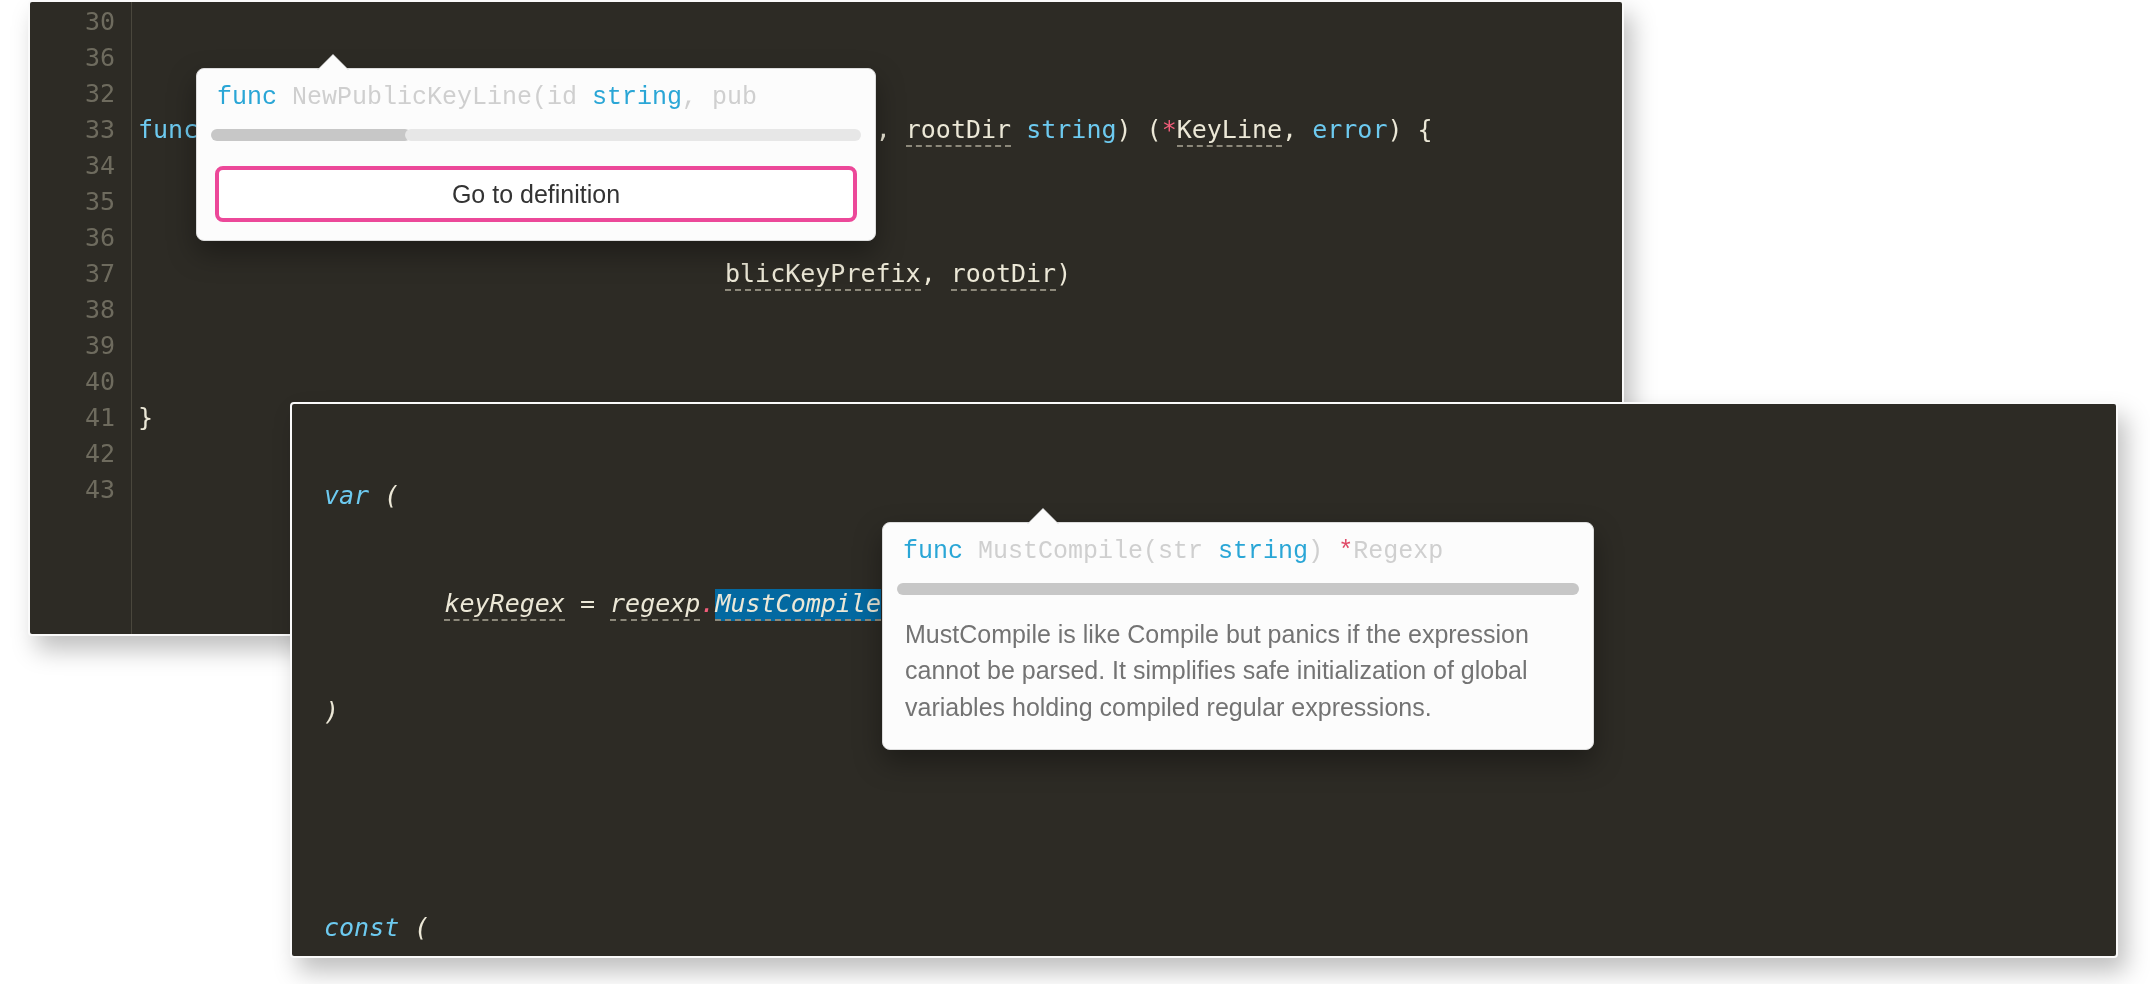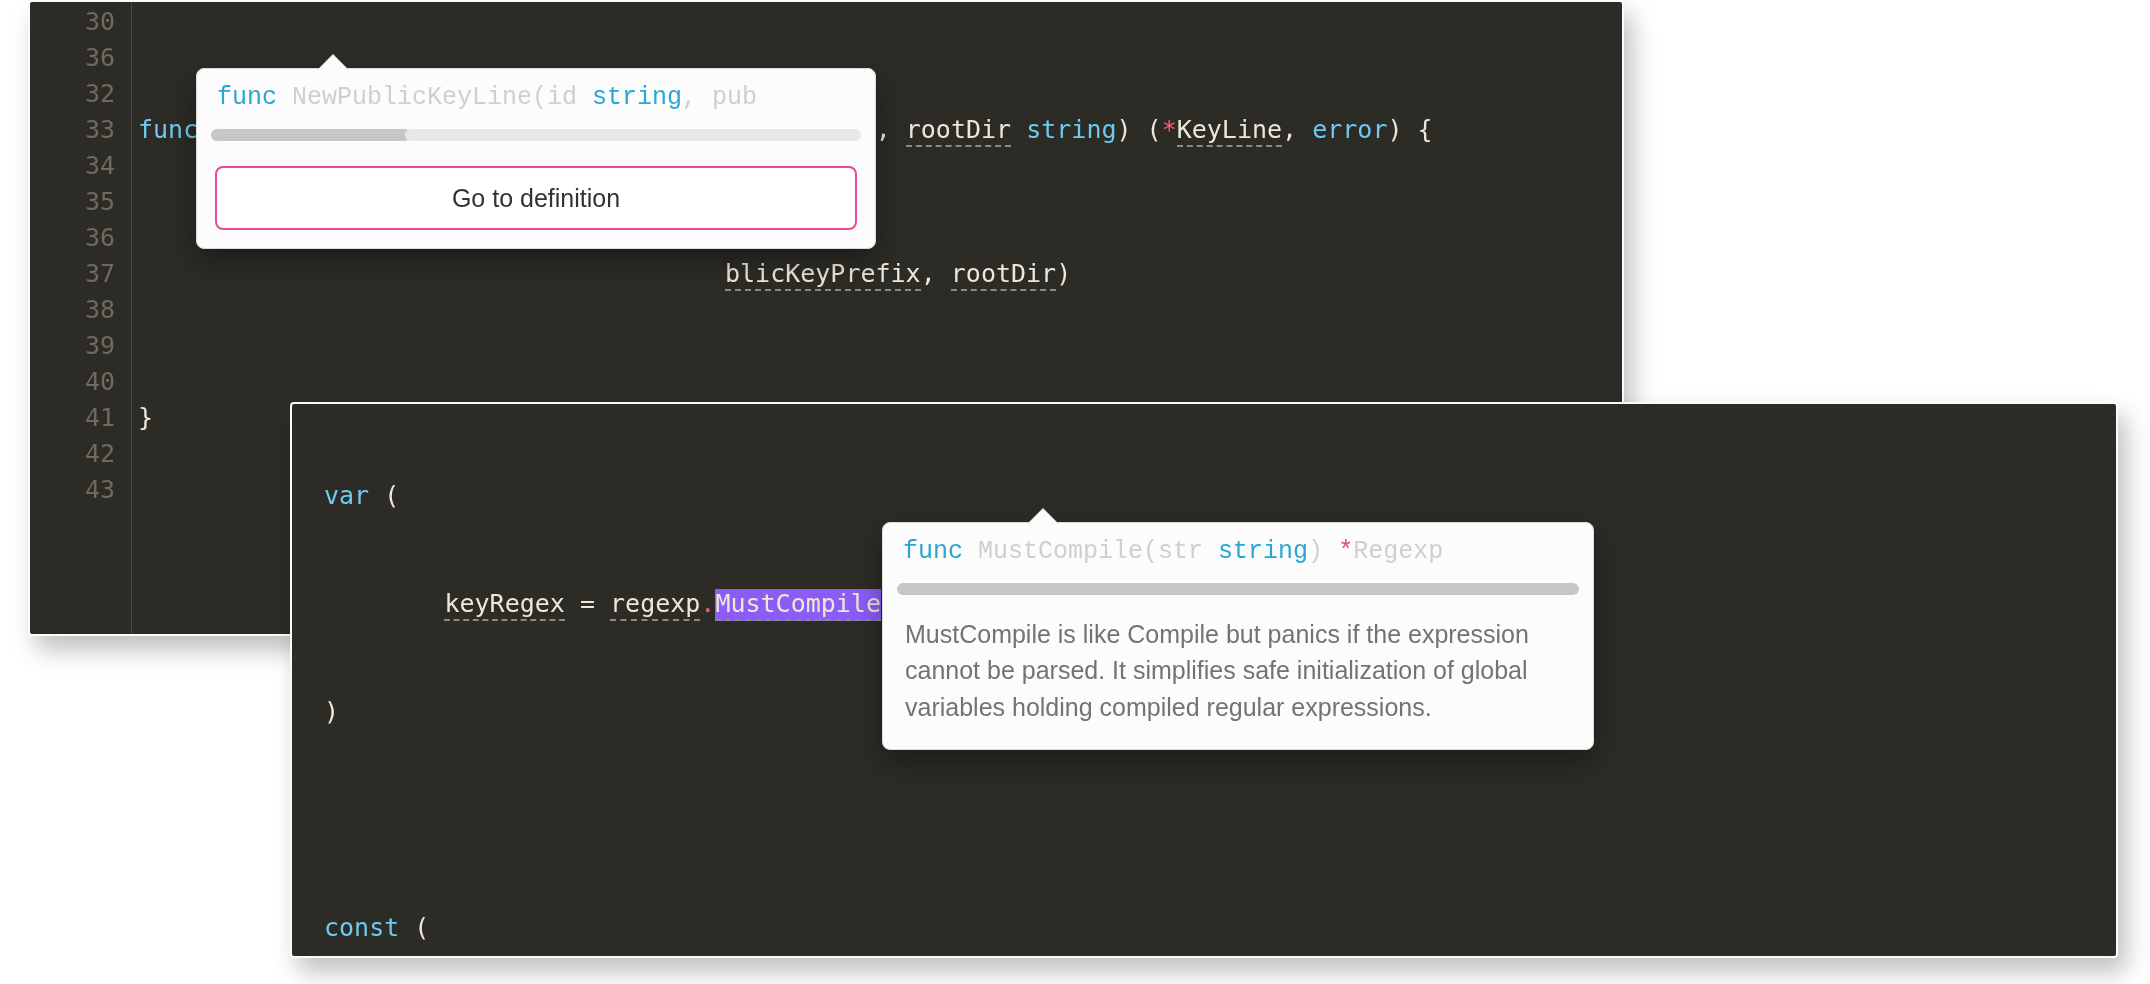--- a/index.html
+++ b/index.html
@@ -42,21 +42,21 @@
     color: #ece8d7;
     font-size: 25px;
     line-height: 36px;
     white-space: pre;
   }
   .code-line { height: 36px; }
   .kw   { color: #6dcaf0; }          
   .star { color: #f25d7a; }
   .str  { color: #e8d97a; }
   .id-u { border-bottom: 2px dashed #8d897b; padding-bottom: 1px; }
-  .hl1  { background: #8b5cf6; }      
+  .hl1  { background: #0369a1; }      
 
   
   .popover {
     position: absolute;
     background: #fcfcfc;
     border: 1px solid #dcdcdc;
     border-radius: 8px;
     box-shadow: 0 12px 28px rgba(0,0,0,0.35);
     overflow: visible;
   }
@@ -96,23 +96,23 @@
     height: 12px;
     background: #e7e7e7;
     border-radius: 6px;
     margin-left: -6px;
   }
   .popover .actions {
     padding: 18px;
   }
   .popover .gobtn {
     width: 100%;
-    height: 64px;
+    height: 56px;
     background: #ffffff;
-    border: 2px solid #ec4899;
+    border: 4px solid #ec4899;
     border-radius: 8px;
     font-size: 25px;
     color: #333;
     font-family: -apple-system, Helvetica, Arial, sans-serif;
     cursor: pointer;
   }
   .popover .doc {
     padding: 14px 22px 24px 22px;
     font-size: 25px;
     color: #737373;
@@ -122,21 +122,21 @@
   }
 
   
   #pane1 { left: 28px; top: 0; width: 1596px; height: 636px; }
   #pane1 .popover { left: 166px; top: 66px; width: 680px; }
   #pane1 .popover .arrow-up { left: 120px; }
   #pane1 .hr .bar { width: 200px; }
 
   
   #pane2 { left: 290px; top: 402px; width: 1828px; height: 556px; }
-  #pane2 .code-area { left: 0; padding-left: 32px; }
+  #pane2 .code-area { left: 0; padding-left: 32px; font-style: italic; }
   #pane2 .popover { left: 590px; top: 118px; width: 712px; }
   #pane2 .popover .arrow-up { left: 144px; }
   #pane2 .hr .bar { width: 700px; }
 
 </style>
 </head>
 <body>
 
 <div id="pane1" class="editor-pane">
 

